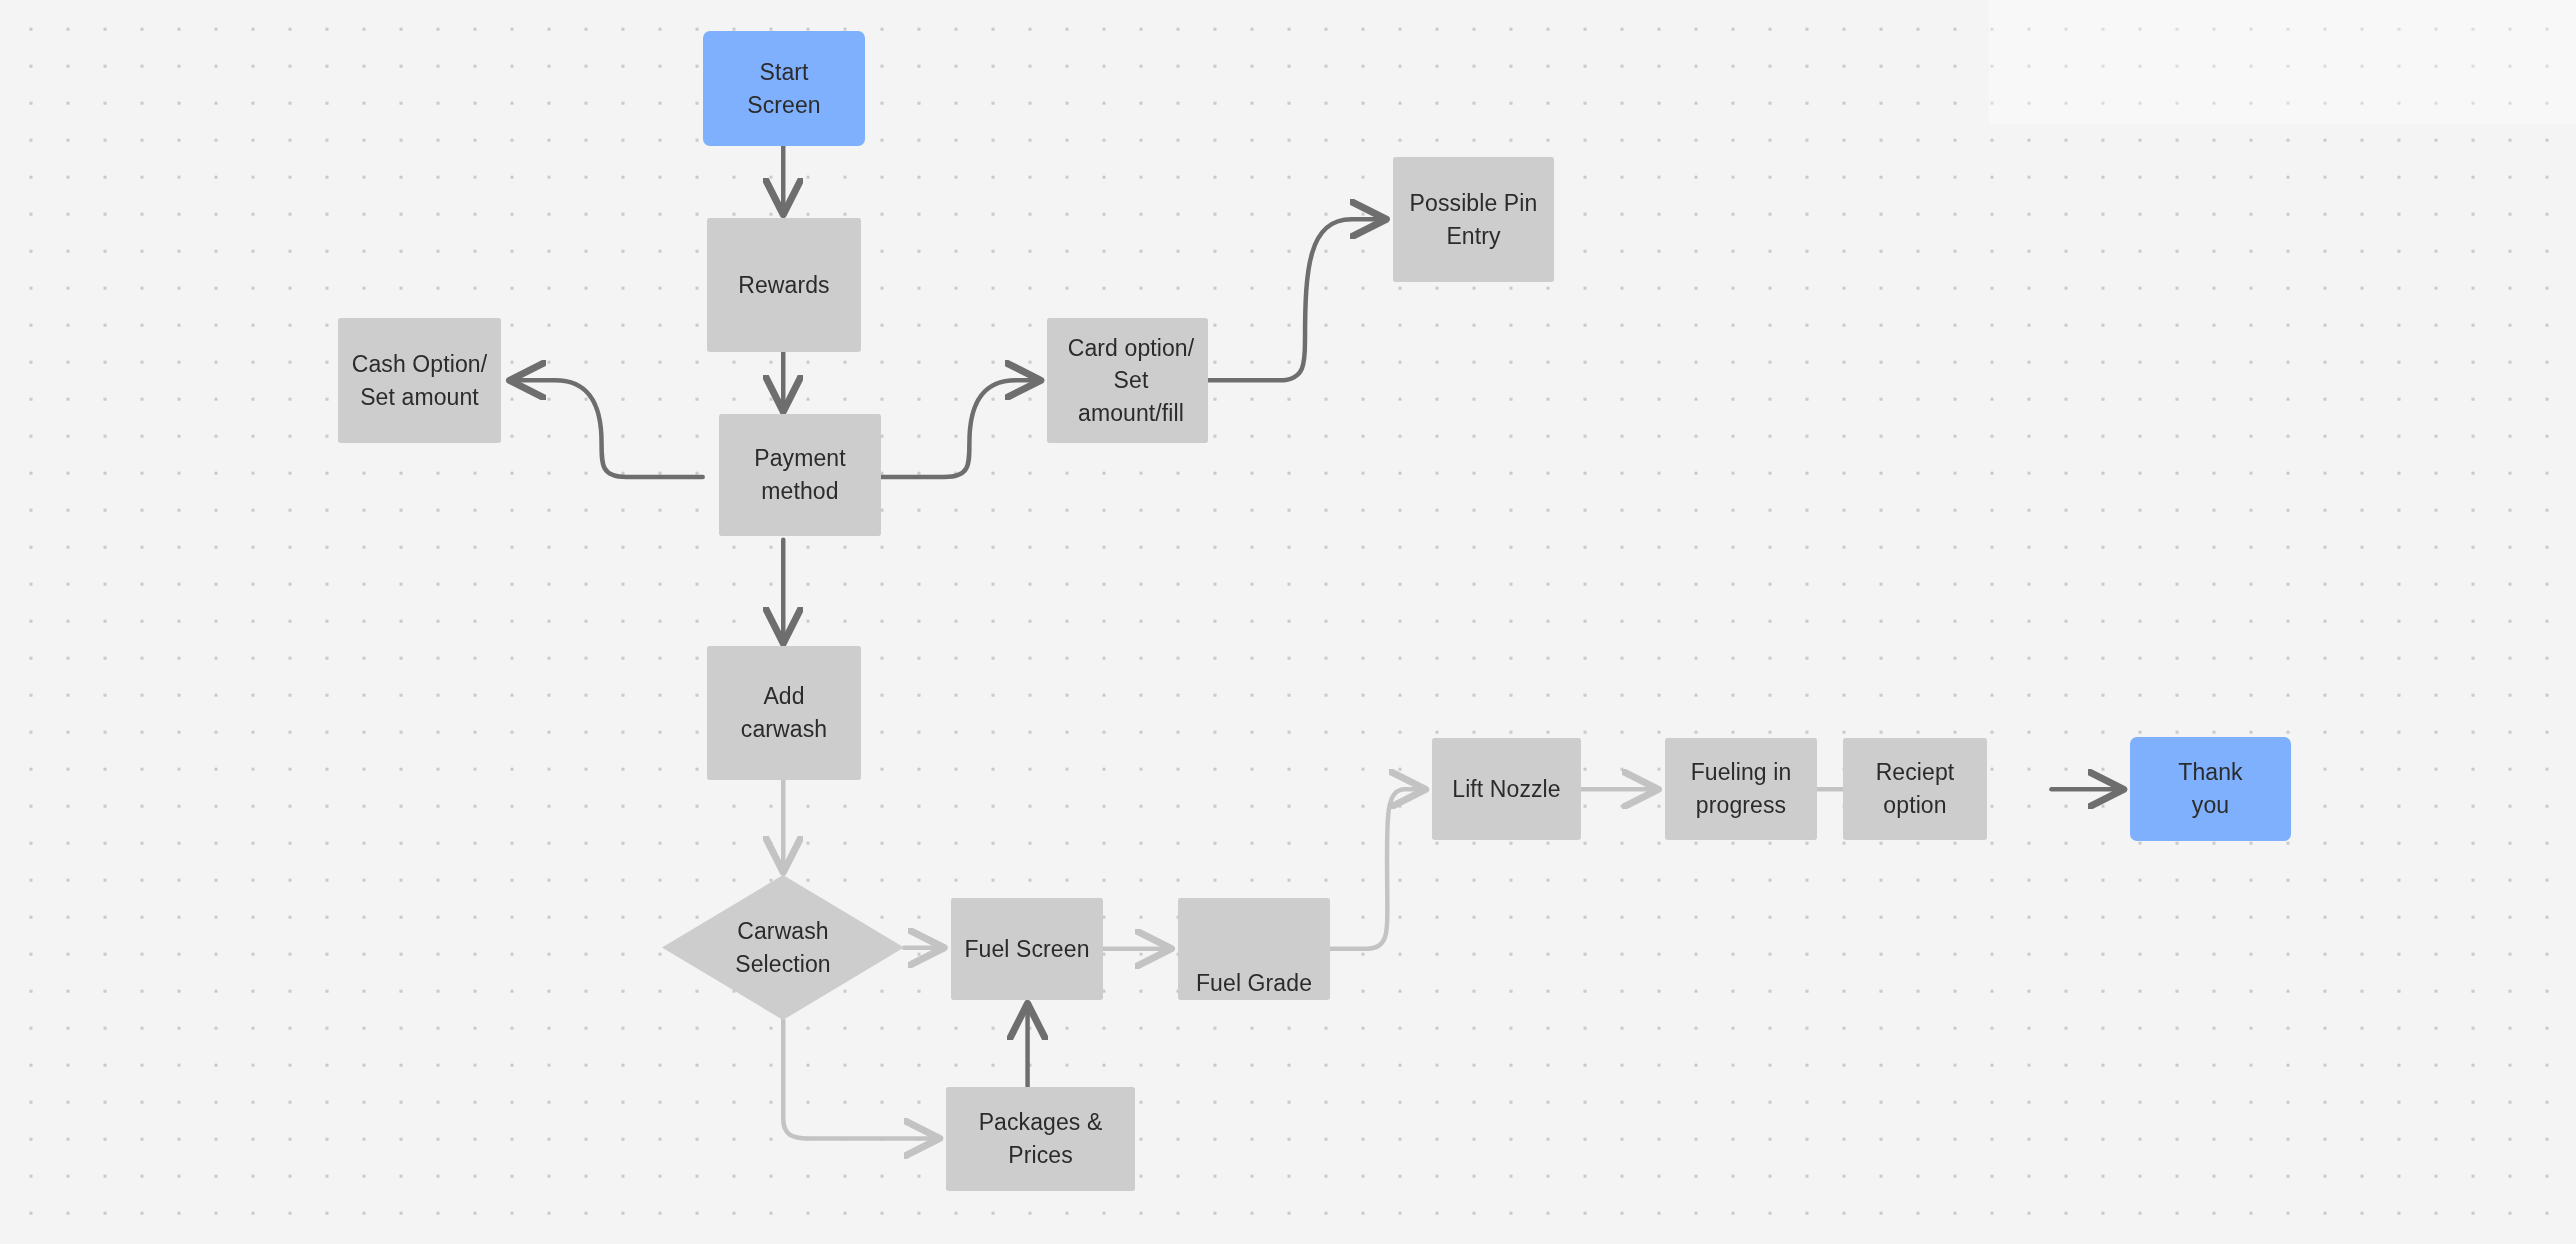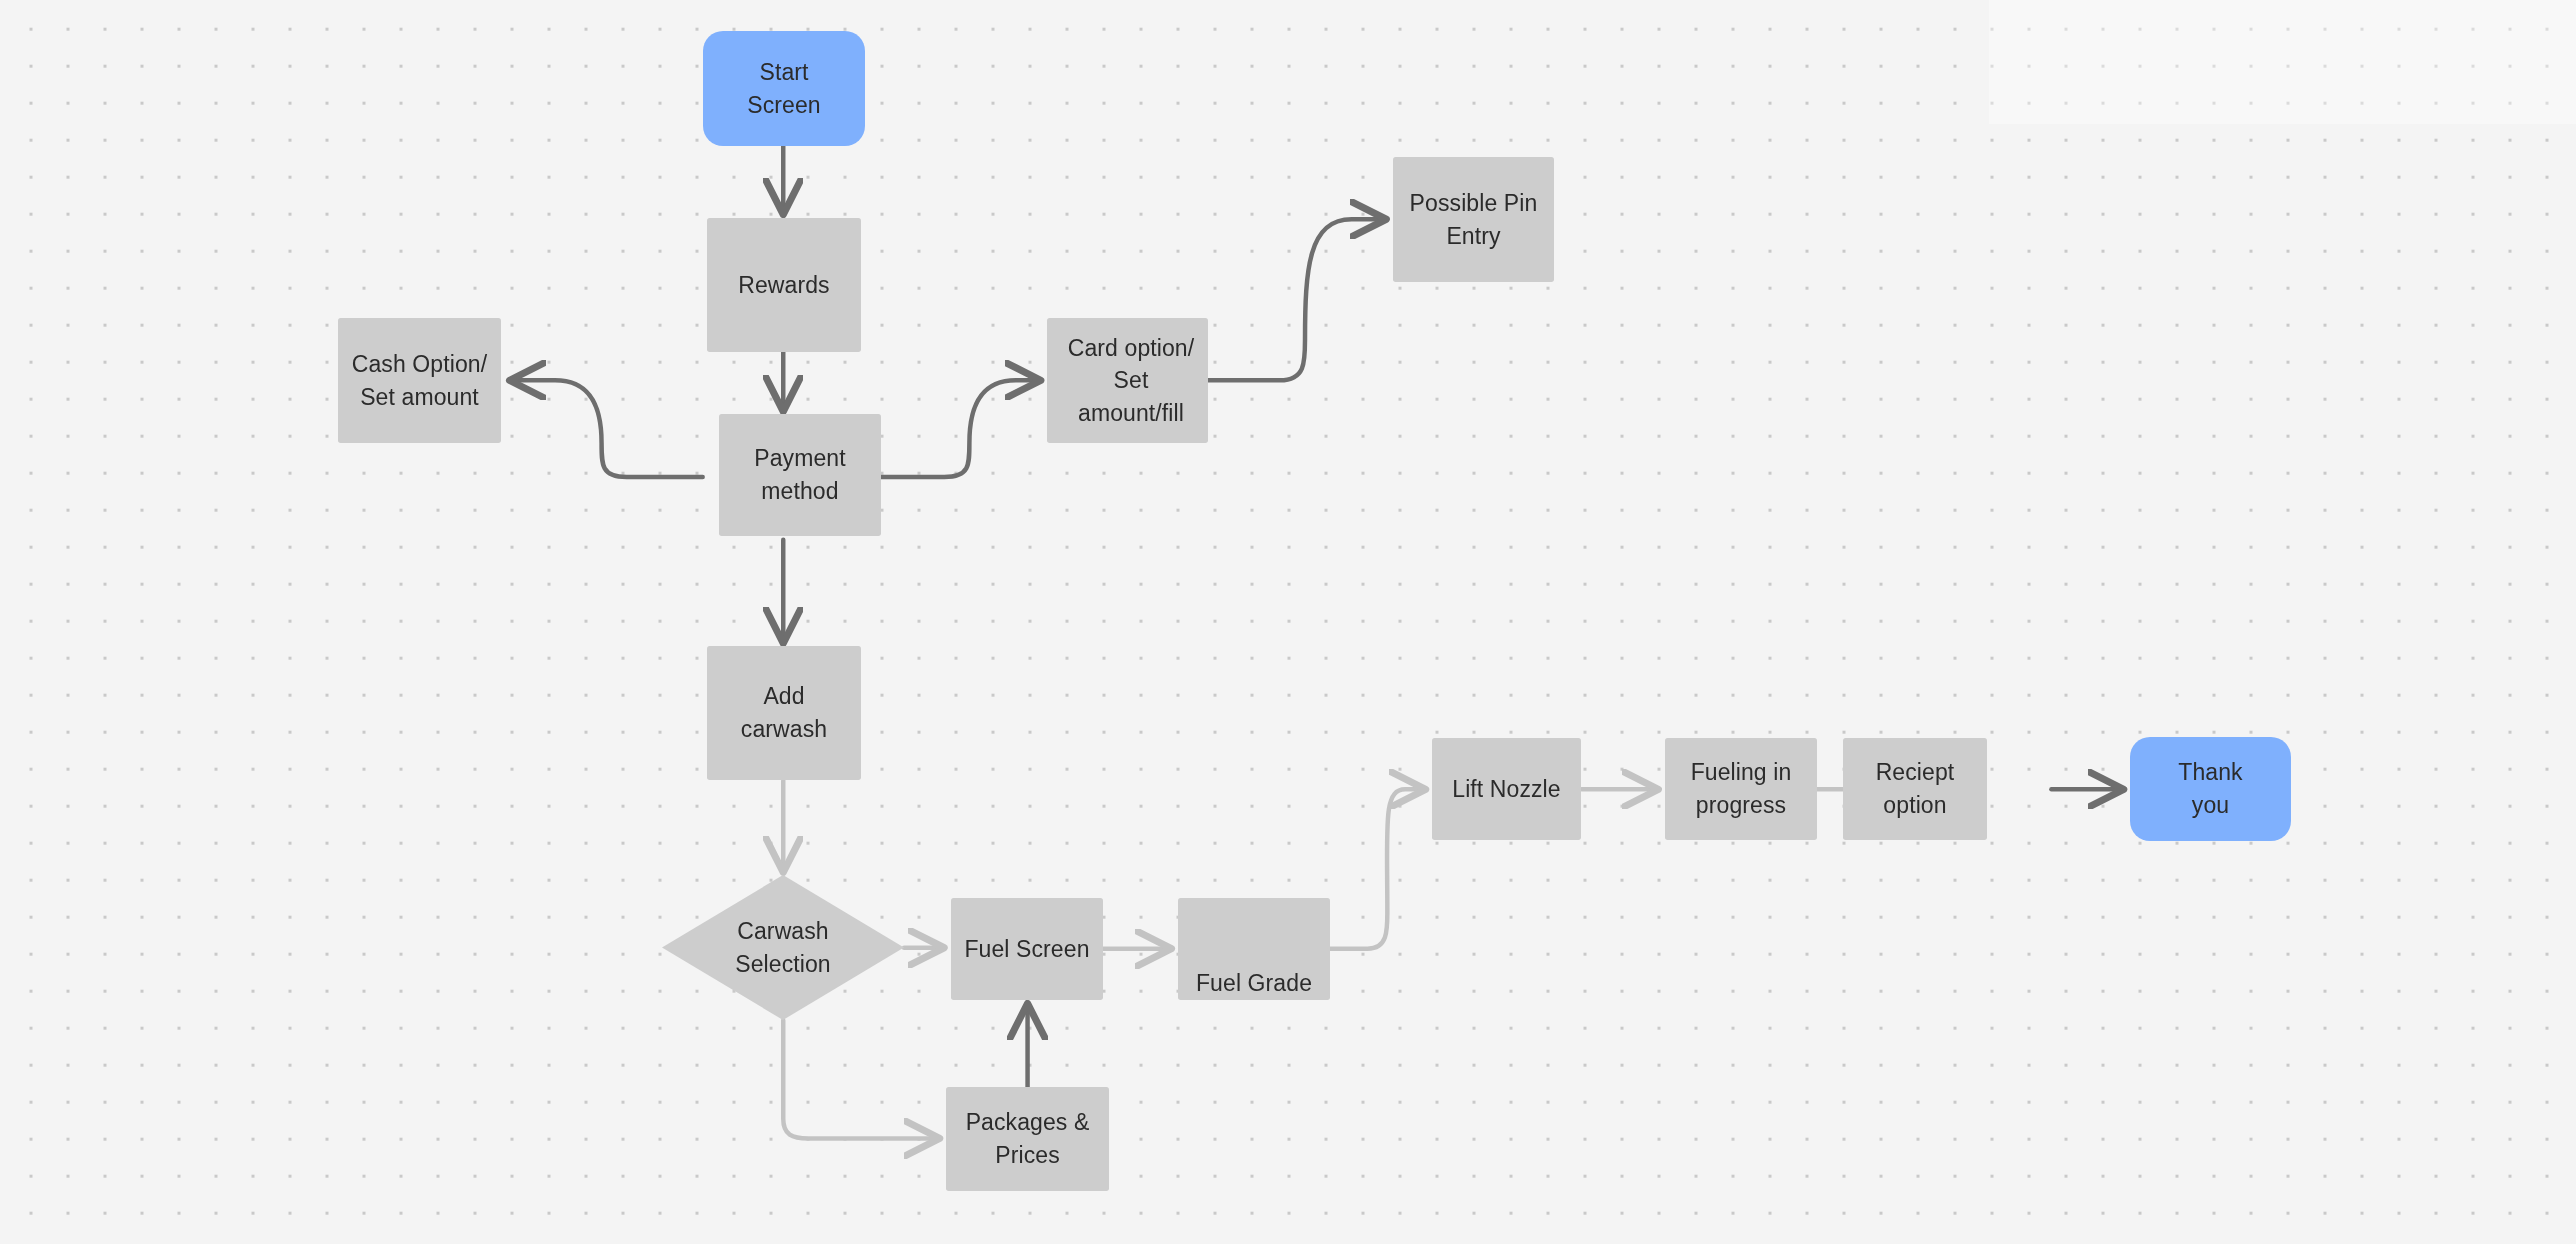--- a/index.html
+++ b/index.html
@@ -54,21 +54,21 @@
     display: block;
     padding: 0 9px;
     white-space: pre-line;
   }
   .node.process {
     background: #cdcdcd;
     border-radius: 2.7px;
   }
   .node.terminal {
     background: #7fb0fd;
-    border-radius: 20px;
+    border-radius: 7px;
   }
   .node.decision {
     background: transparent;
   }
   .node.decision .diamond-bg {
     position: absolute;
     left: 0; top: 0;
     width: 100%;
     height: 100%;
     background: #cdcdcd;
@@ -176,21 +176,21 @@
   </div>
 
   <div class="node process" style="left:951px; top:898px; width:152px; height:102px;">
     <span class="label">Fuel Screen</span>
   </div>
 
   <div class="node process" style="left:1178px; top:898px; width:152px; height:102px;align-items:flex-end;">
     <span class="label">Fuel Grade</span>
   </div>
 
-  <div class="node process" style="left:946px; top:1087px; width:163px; height:104px;">
+  <div class="node process" style="left:946px; top:1087px; width:189px; height:104px;">
     <span class="label">Packages &amp;
 Prices</span>
   </div>
 
   <div class="node process" style="left:1432px; top:738px; width:149px; height:102px;">
     <span class="label">Lift Nozzle</span>
   </div>
 
   <div class="node process" style="left:1665px; top:738px; width:152px; height:102px;">
     <span class="label">Fueling in

